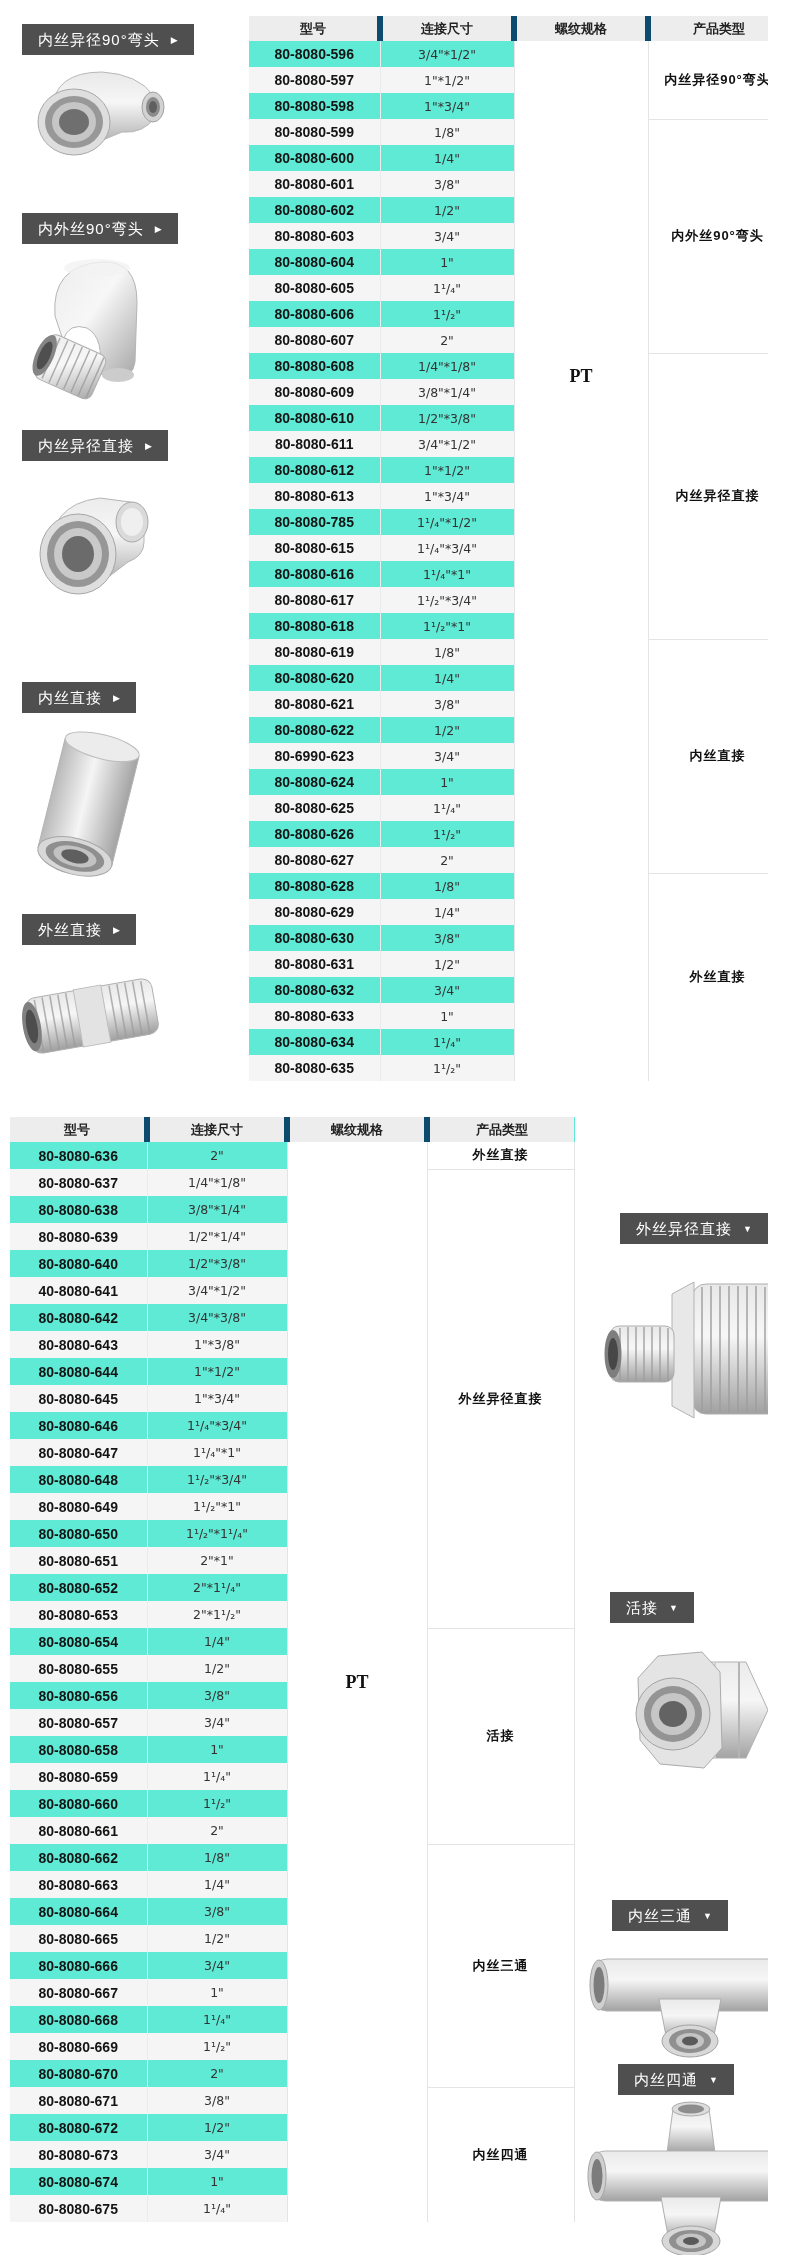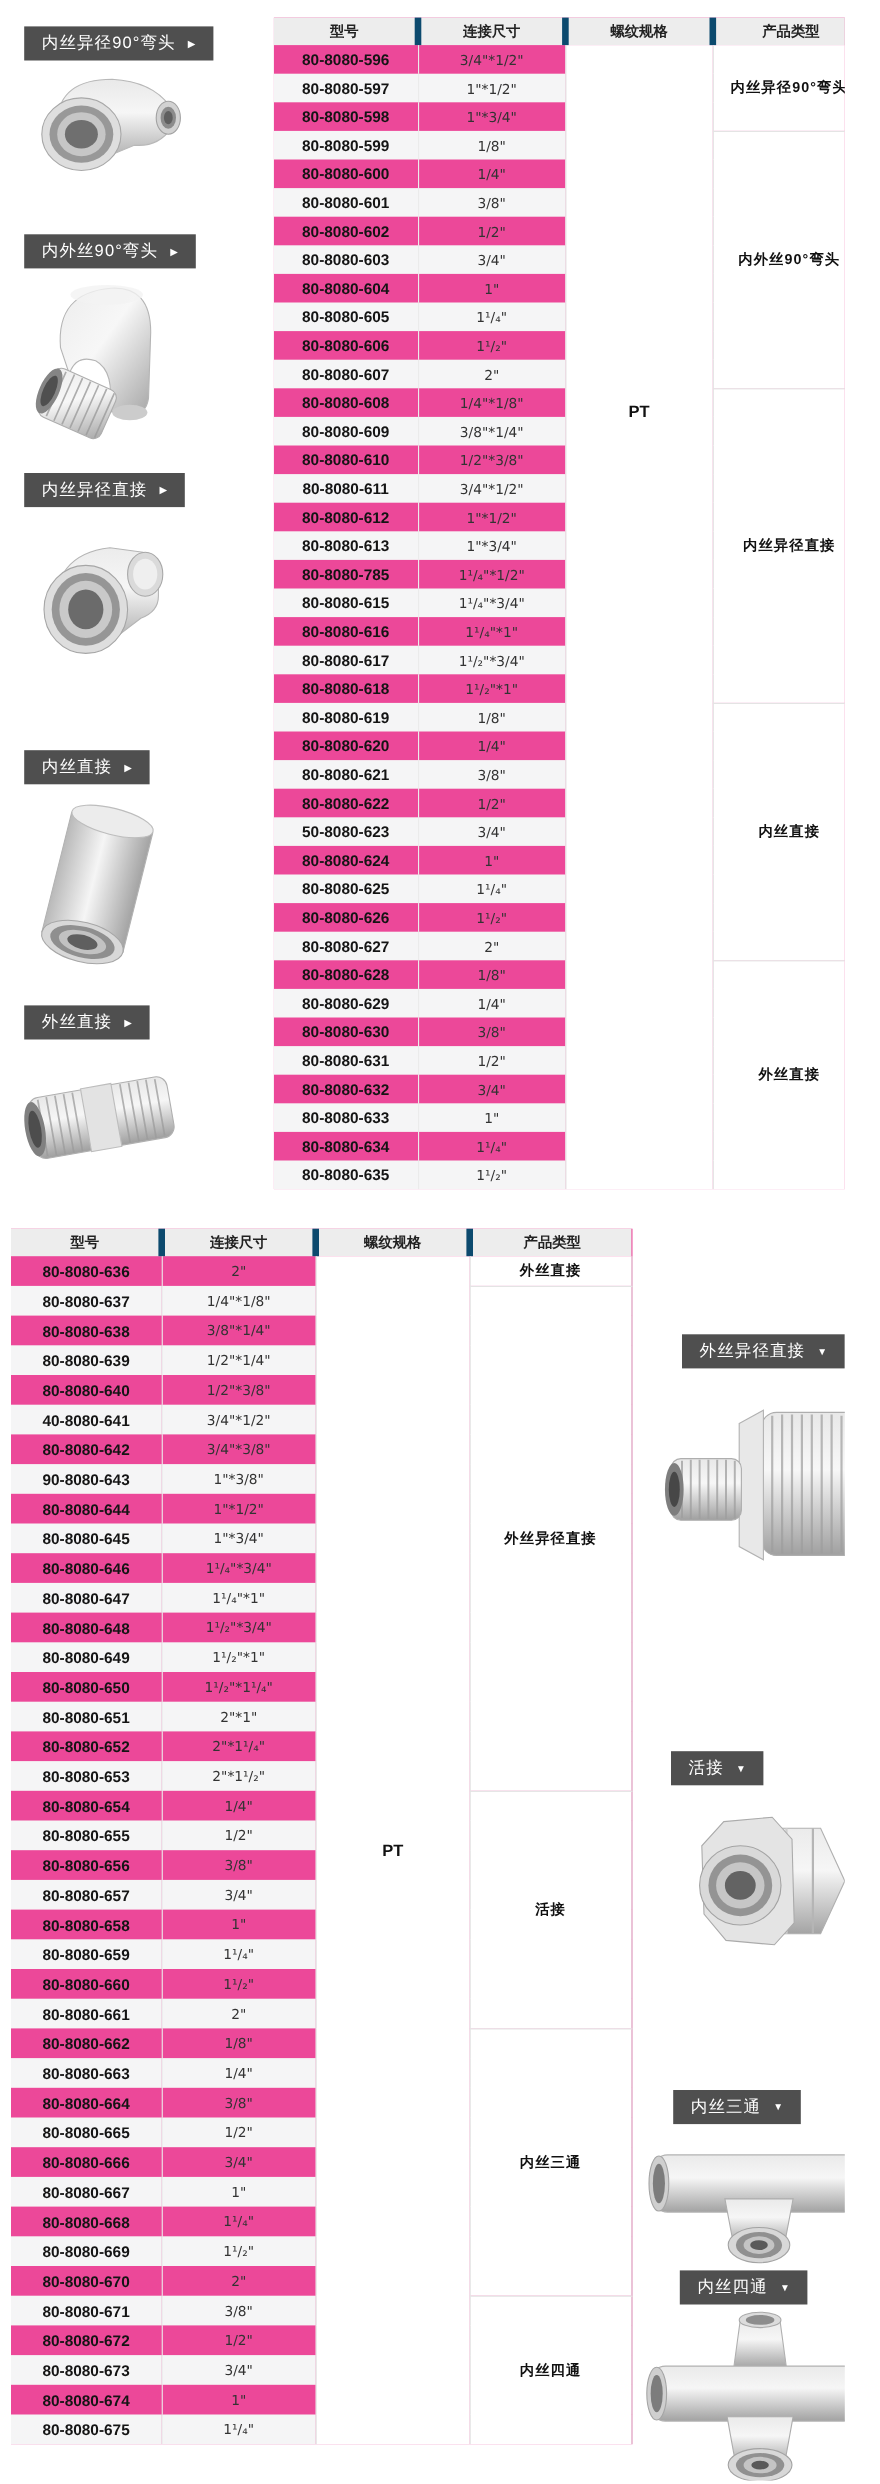--- a/index.html
+++ b/index.html
@@ -10,32 +10,32 @@
   .banner{position:absolute;display:inline-flex;align-items:center;gap:11px;
     background:#4f4f4f;color:#fff;font-size:15px;line-height:19px;
     padding:6px 15px 6px 16px;letter-spacing:1px;white-space:nowrap;cursor:pointer;}
   .banner .arr{font-size:9px;line-height:1;transform:translateY(0.5px);}
 
   
   .photo{position:absolute;display:flex;align-items:center;justify-content:center;}
   .photo svg{width:100%;height:100%;}
 
   
-  table.spec{position:absolute;border-collapse:collapse;table-layout:fixed;background:#ec4899;}
+  table.spec{position:absolute;border-collapse:collapse;table-layout:fixed;background:#5eead4;}
   .spec th{background:#ededed;font-size:13px;font-weight:bold;color:#222;
     height:25px;text-align:center;vertical-align:middle;border-left:6px solid #0c4a6e;padding:0;}
   .spec th:first-child{border-left:none;}
   .spec td{text-align:center;vertical-align:middle;padding:0;}
   .t1 tbody tr{height:26px;}
   .t2 tbody tr{height:27px;}
   .spec td.model{font-weight:bold;font-size:14px;color:#141414;}
   .spec td.size{font-size:12.5px;color:#333;border-left:1px solid #ebebeb;font-family:"DejaVu Sans",sans-serif;}
   .spec tr.alt td.model,.spec tr.alt td.size{background:#f5f5f6;}
   .spec td.pt-cell{background:#fff;border-left:1px solid #e4e4e4;border-right:1px solid #e4e4e4;
-    font-weight:bold;font-size:15px;color:#111;}
+    font-weight:bold;font-size:18px;color:#111;font-family:Liberation Serif, serif;}
   .spec td.pt-top{vertical-align:top;padding-top:325px;}
   .spec td.pt-mid{vertical-align:middle;}
   .spec td.type-cell{background:#fff;border-right:1px solid #e4e4e4;border-bottom:1px solid #e4e4e4;
     font-weight:bold;font-size:13px;color:#111;letter-spacing:1px;}
   .spec td.type-cell.last{border-bottom:none;}
 </style>
 </head>
 <body>
 
 <div id="page">
@@ -283,21 +283,21 @@
         </tr>
         <tr class="alt">
           <td class="model">80-8080-621</td>
           <td class="size">3/8"</td>
         </tr>
         <tr>
           <td class="model">80-8080-622</td>
           <td class="size">1/2"</td>
         </tr>
         <tr class="alt">
-          <td class="model">50-8080-623</td>
+          <td class="model">80-6990-623</td>
           <td class="size">3/4"</td>
         </tr>
         <tr>
           <td class="model">80-8080-624</td>
           <td class="size">1"</td>
         </tr>
         <tr class="alt">
           <td class="model">80-8080-625</td>
           <td class="size">1¹/₄"</td>
         </tr>
@@ -386,21 +386,21 @@
         </tr>
         <tr class="alt">
           <td class="model">40-8080-641</td>
           <td class="size">3/4"*1/2"</td>
         </tr>
         <tr>
           <td class="model">80-8080-642</td>
           <td class="size">3/4"*3/8"</td>
         </tr>
         <tr class="alt">
-          <td class="model">90-8080-643</td>
+          <td class="model">80-8080-643</td>
           <td class="size">1"*3/8"</td>
         </tr>
         <tr>
           <td class="model">80-8080-644</td>
           <td class="size">1"*1/2"</td>
         </tr>
         <tr class="alt">
           <td class="model">80-8080-645</td>
           <td class="size">1"*3/4"</td>
         </tr>

